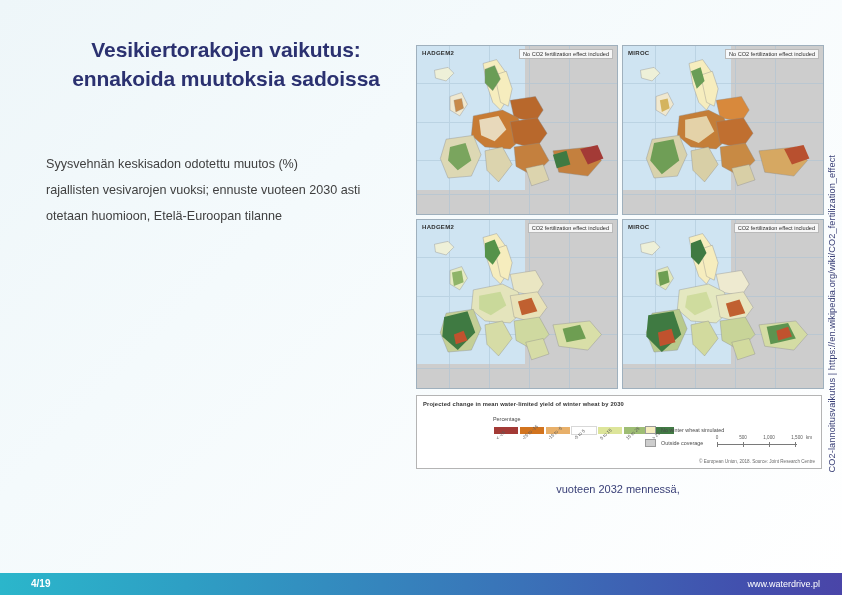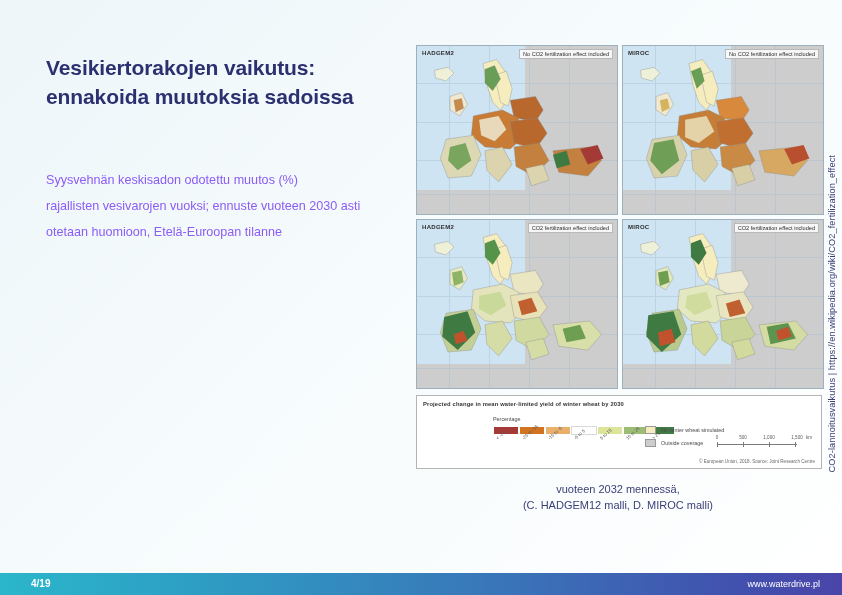--- a/index.html
+++ b/index.html
@@ -12,36 +12,37 @@
     position: relative;
     overflow: hidden;
     font-family: "Liberation Sans", sans-serif;
     background: linear-gradient(135deg, #eef6f9 0%, #f4fafc 35%, #ffffff 100%);
   }
 
   
   #slide-title {
     position: absolute;
     left: 46px;
-    top: 54px;
+    top: 36px;
     width: 360px;
     font-size: 21px;
     font-weight: bold;
     line-height: 1.36;
     color: #2b3170;
     letter-spacing: -0.1px;
+    text-align: center;
   }
   #slide-body {
     position: absolute;
     left: 46px;
-    top: 168px;
+    top: 152px;
     width: 375px;
     font-size: 12.6px;
     line-height: 2.05;
-    color: #8b5cf6;
+    color: #404040;
   }
   #slide-body .ln { display: block; white-space: nowrap; }
 
   
   #figure {
     position: absolute;
     left: 414px;
     top: 43px;
     width: 412px;
     height: 428px;
@@ -518,21 +519,20 @@
       <span class="lb" style="left:80px">1,500</span>
       <span class="lb" style="left:92px">km</span>
     </div>
 
     <div id="legend-credit">© European Union, 2018. Source: Joint Research Centre</div>
   </div>
 </div>
 
 <div id="caption">
   <span class="ln">vuoteen 2032 mennessä,</span>
-  <span class="ln">(C. HADGEM12 malli, D. MIROC malli)</span>
 </div>
 
 <div id="vertical-source">
   <span>CO2-lannoitusvaikutus | https://en.wikipedia.org/wiki/CO2_fertilization_effect</span>
 </div>
 
 <div id="footer">
   <span id="page-number">4/19</span>
   <span id="footer-url">www.waterdrive.pl</span>
 </div>

